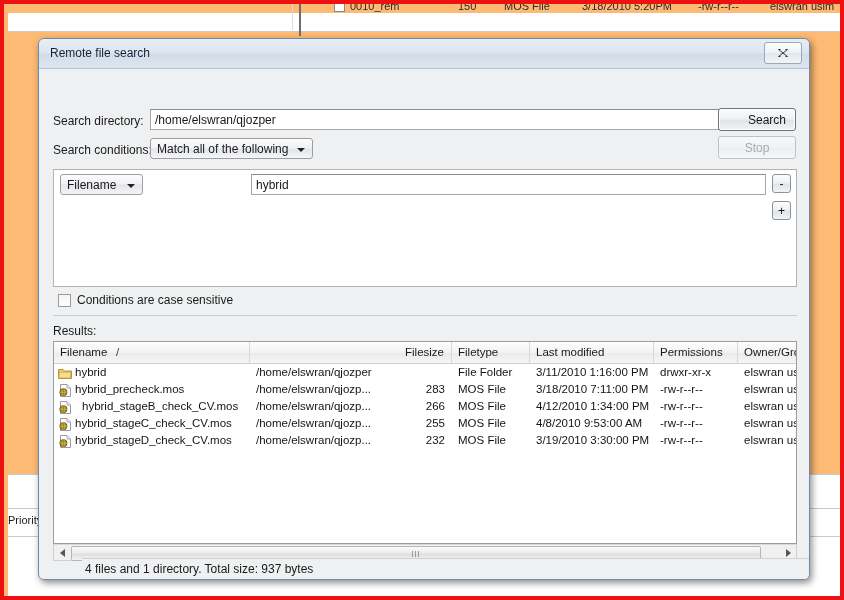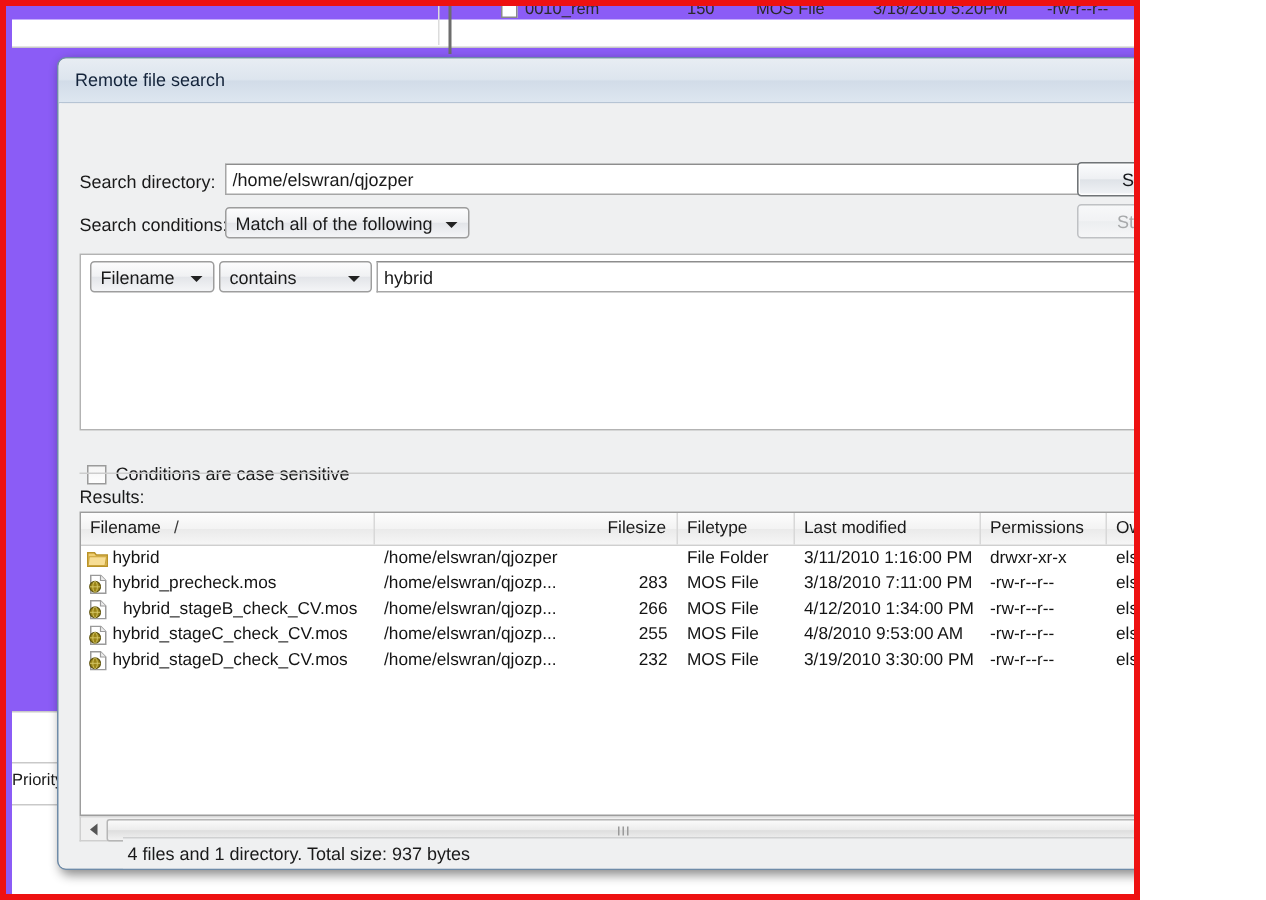--- a/index.html
+++ b/index.html
@@ -6,24 +6,24 @@
     margin: 0; padding: 0;
     width: 844px; height: 600px;
     overflow: hidden;
     font-family: "Liberation Sans", sans-serif;
   }
   body { background: #ffffff; }
 
   
   #screen {
     position: relative;
-    width: 760px; height: 600px;
+    width: 844px; height: 600px;
     box-sizing: border-box;
     border: 4px solid #ee1111;
-    background: #8b5cf6;
+    background: #fdba74;
     overflow: hidden;
   }
 
   
   .bg-row-clip {
     position: absolute;
     left: 330px; top: 0px;
     width: 510px; height: 9px;
     overflow: hidden;
     font-size: 11px;
@@ -233,21 +233,20 @@
     box-sizing: border-box;
     border: 1px solid #b3b3b3;
     background: #ffffff;
   }
 
   .checkbox-row {
     position: absolute;
     display: flex;
     align-items: center;
     cursor: pointer;
-    margin-top: 16px;
   }
   .cbox {
     width: 13px; height: 13px;
     box-sizing: border-box;
     border: 1px solid #9b9b9b;
     background: linear-gradient(to bottom, #f4f4f4, #fefefe);
     margin-right: 6px;
   }
   .checkbox-row span {
     font-size: 12px; color: #1a1a1a; white-space: nowrap;
@@ -435,24 +434,20 @@
       <div class="combo" style="left:110px; top:69px; width:163px;">
         <span class="ctext">Match all of the following</span>
         <span class="carrow"></span>
       </div>
       <div class="btn disabled" style="left:678px; top:67px; width:78px;">Stop</div>
 
       <div class="cond-box" style="left:13px; top:100px; width:744px; height:118px;"></div>
 
       <div class="combo" style="left:20px; top:105px; width:83px;">
         <span class="ctext">Filename</span>
-        <span class="carrow"></span>
-      </div>
-      <div class="combo" style="left:106px; top:105px; width:102px;">
-        <span class="ctext">contains</span>
         <span class="carrow"></span>
       </div>
       <input class="text-input" style="left: 211px; top: 105px; width: 515px;" type="text" value="hybrid">
       <div class="btn small" style="left:732px; top:105px;">-</div>
       <div class="btn small" style="left:732px; top:132px;">+</div>
 
       <div class="checkbox-row" style="left:18px; top:224px;">
         <span class="cbox"></span>
         <span>Conditions are case sensitive</span>
       </div>

